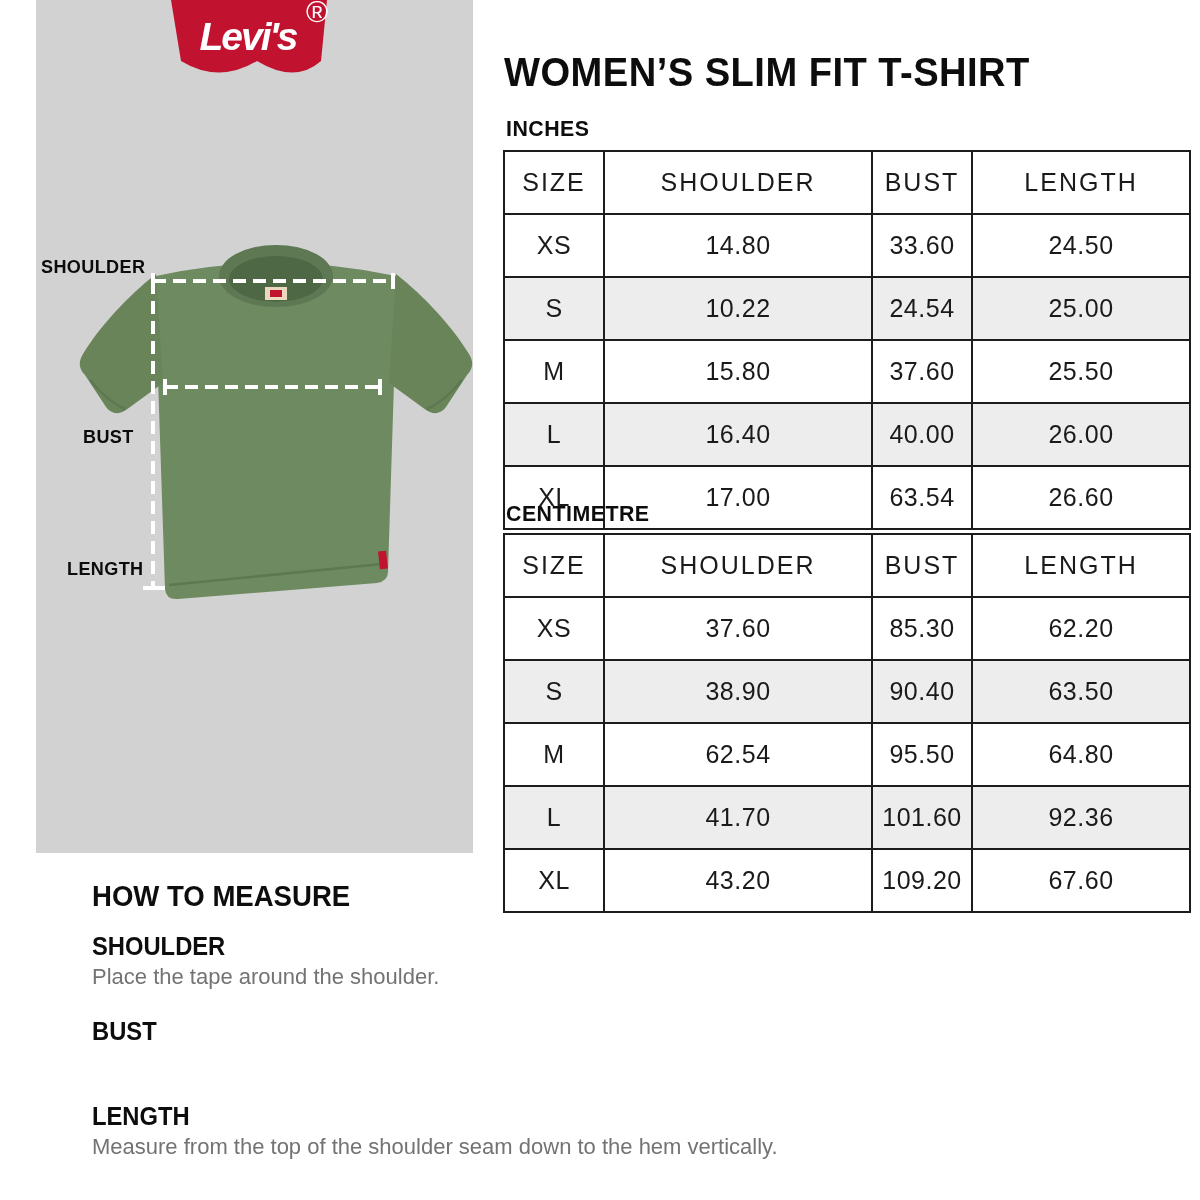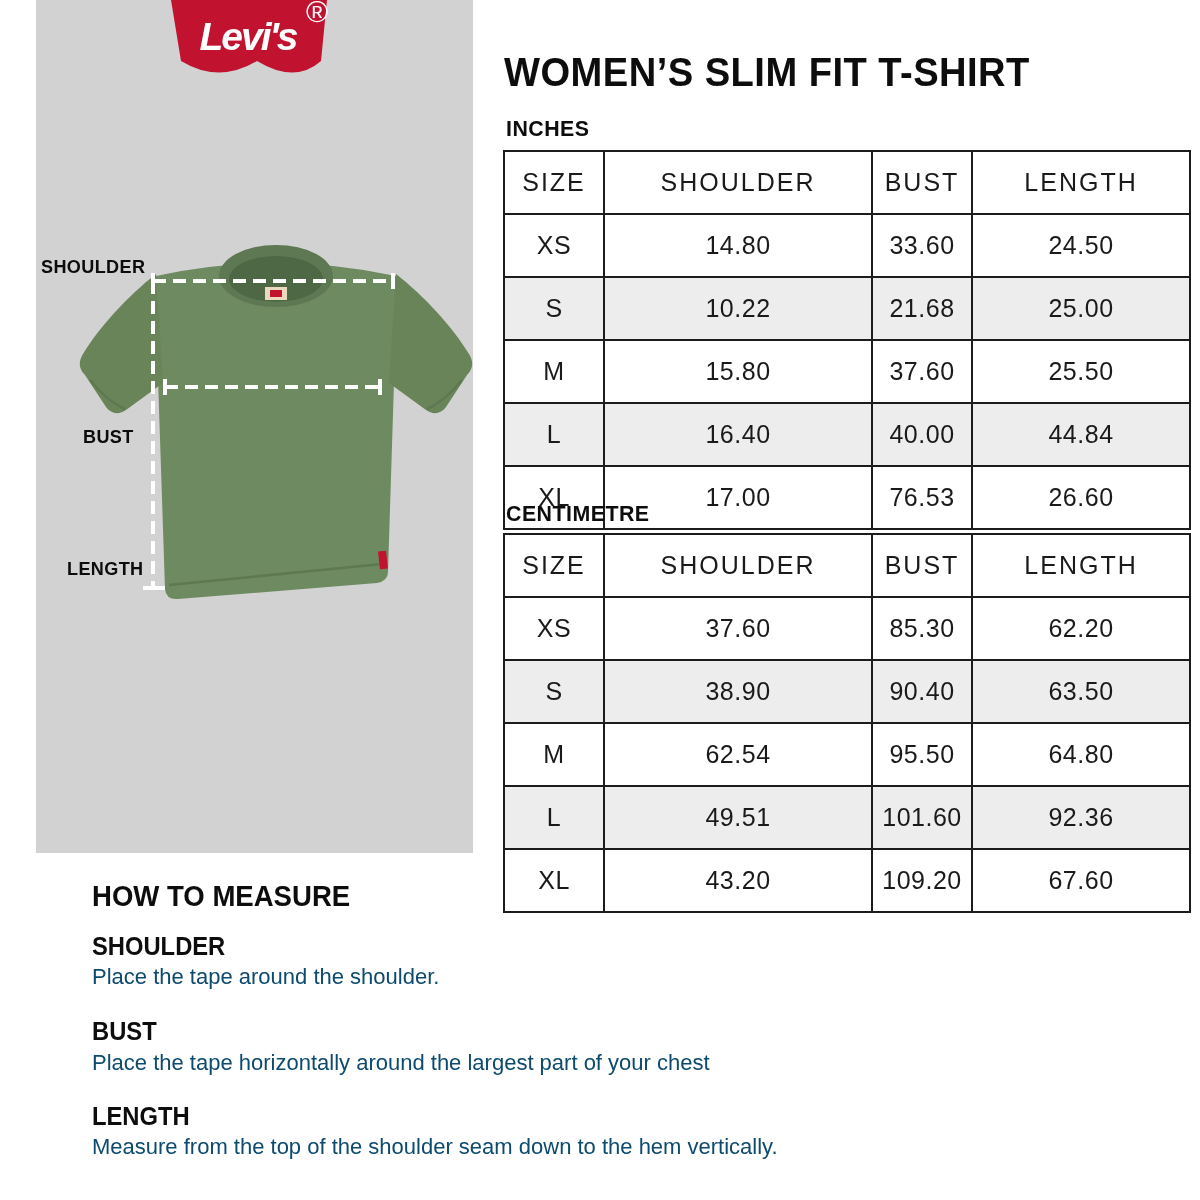--- a/index.html
+++ b/index.html
@@ -49,21 +49,21 @@
 
   .htm-title {
     position:absolute; left:56px; top:880px; font-size:29px; font-weight:700;
     color:#0d0d0d; transform:scaleX(.95); transform-origin:left top; white-space:nowrap;
   }
   .measure-heading {
     position:absolute; left:56px; font-size:25px; font-weight:700; color:#0d0d0d;
     transform:scaleX(.95); transform-origin:left top; white-space:nowrap;
   }
   .measure-desc {
-    position:absolute; left:56px; font-size:22px; font-weight:400; color:#0c4a6e;
+    position:absolute; left:56px; font-size:22px; font-weight:400; color:#737373;
     white-space:nowrap;
   }
   #mh-shoulder { top:932px; }  #md-shoulder { top:964px; }
   #mh-bust     { top:1017px; } #md-bust     { top:1050px; }
   #mh-length   { top:1102px; } #md-length   { top:1134px;text-align:right; }
 </style>
 </head>
 <body>
 
 <div class="page">
@@ -131,39 +131,39 @@
       </tr>
       <tr>
         <td>XS</td>
         <td>14.80</td>
         <td>33.60</td>
         <td>24.50</td>
       </tr>
       <tr class="alt">
         <td>S</td>
         <td>10.22</td>
-        <td>21.68</td>
+        <td>24.54</td>
         <td>25.00</td>
       </tr>
       <tr>
         <td>M</td>
         <td>15.80</td>
         <td>37.60</td>
         <td>25.50</td>
       </tr>
       <tr class="alt">
         <td>L</td>
         <td>16.40</td>
         <td>40.00</td>
-        <td>44.84</td>
+        <td>26.00</td>
       </tr>
       <tr>
         <td>XL</td>
         <td>17.00</td>
-        <td>76.53</td>
+        <td>63.54</td>
         <td>26.60</td>
       </tr>
     </tbody>
   </table>
 
   <div class="unit-label" id="cm-label">CENTIMETRE</div>
 
   <table class="size-table" id="cm-table">
     <colgroup>
         <col style="width:100px">
@@ -191,37 +191,36 @@
         <td>63.50</td>
       </tr>
       <tr>
         <td>M</td>
         <td>62.54</td>
         <td>95.50</td>
         <td>64.80</td>
       </tr>
       <tr class="alt">
         <td>L</td>
-        <td>49.51</td>
+        <td>41.70</td>
         <td>101.60</td>
         <td>92.36</td>
       </tr>
       <tr>
         <td>XL</td>
         <td>43.20</td>
         <td>109.20</td>
         <td>67.60</td>
       </tr>
     </tbody>
   </table>
 
   <div class="htm-title">HOW TO MEASURE</div>
 
   <div class="measure-heading" id="mh-shoulder">SHOULDER</div>
   <div class="measure-desc" id="md-shoulder">Place the tape around the shoulder.</div>
 
   <div class="measure-heading" id="mh-bust">BUST</div>
-  <div class="measure-desc" id="md-bust">Place the tape horizontally around the largest part of your chest</div>
 
   <div class="measure-heading" id="mh-length">LENGTH</div>
   <div class="measure-desc" id="md-length">Measure from the top of the shoulder seam down to the hem vertically.</div>
 
 </div>
 
 </body></html>

